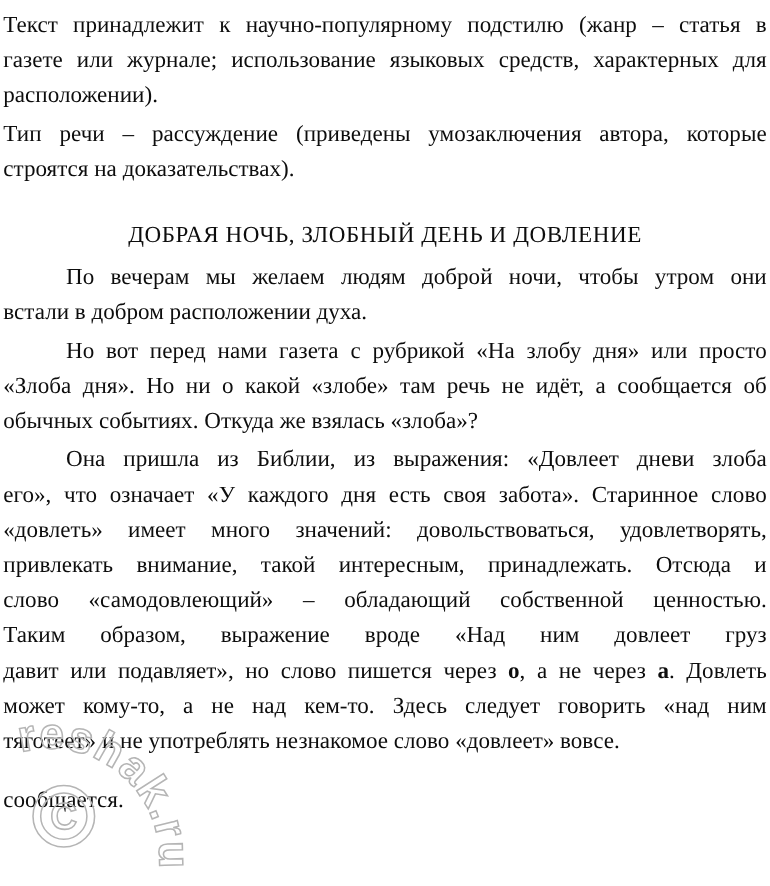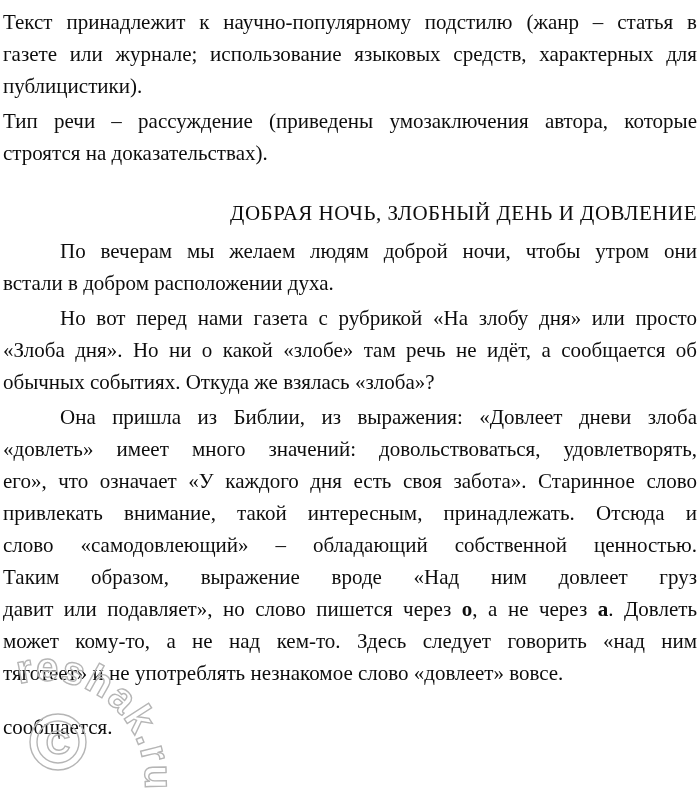--- a/index.html
+++ b/index.html
@@ -19,21 +19,21 @@
   .para { margin: 0 0 3px 0; }
   .para.gap-before { margin-top: 22px; }
   .line { text-align: left; }
   .line.just { text-align: justify; text-align-last: justify; }
   .line.first { text-indent: 57px; }
   .b { font-weight: bold; }
   .title {
     font-size: 21px;
     font-weight: normal;
     line-height: 32px;
-    text-align: right;
+    text-align: center;
     letter-spacing: 0.5px;
     margin: 28px 0 6px 0;
   }
   .watermark {
     position: absolute;
     left: 0; top: 0;
     width: 700px; height: 805px;
     pointer-events: none;
   }
   .wm-stroke {
@@ -55,21 +55,21 @@
 </style>
 </head>
 <body>
 
 <main class="page">
 
   <section>
       <div class="para">
         <div class="line just"><span>Текст принадлежит к научно-популярному подстилю (жанр – статья в</span></div>
         <div class="line just"><span>газете или журнале; использование языковых средств, характерных для</span></div>
-        <div class="line"><span>публицистики).</span></div>
+        <div class="line"><span>расположении).</span></div>
       </div>
       <div class="para">
         <div class="line just"><span>Тип речи – рассуждение (приведены умозаключения автора, которые</span></div>
         <div class="line"><span>строятся на доказательствах).</span></div>
       </div>
     </section>
 
   <h1 class="title">ДОБРАЯ НОЧЬ, ЗЛОБНЫЙ ДЕНЬ И ДОВЛЕНИЕ</h1>
 
   <section>
@@ -77,22 +77,22 @@
         <div class="line just first"><span>По вечерам мы желаем людям доброй ночи, чтобы утром они</span></div>
         <div class="line"><span>встали в добром расположении духа.</span></div>
       </div>
       <div class="para">
         <div class="line just first"><span>Но вот перед нами газета с рубрикой «На злобу дня» или просто</span></div>
         <div class="line just"><span>«Злоба дня». Но ни о какой «злобе» там речь не идёт, а сообщается об</span></div>
         <div class="line"><span>обычных событиях. Откуда же взялась «злоба»?</span></div>
       </div>
       <div class="para">
         <div class="line just first"><span>Она пришла из Библии, из выражения: «Довлеет дневи злоба</span></div>
+        <div class="line just"><span>его», что означает «У каждого дня есть своя забота». Старинное слово</span></div>
         <div class="line just"><span>«довлеть» имеет много значений: довольствоваться, удовлетворять,</span></div>
-        <div class="line just"><span>его», что означает «У каждого дня есть своя забота». Старинное слово</span></div>
         <div class="line just"><span>привлекать внимание, такой интересным, принадлежать. Отсюда и</span></div>
         <div class="line just"><span>слово «самодовлеющий» – обладающий собственной ценностью.</span></div>
         <div class="line just"><span>Таким образом, выражение вроде «Над ним довлеет груз</span></div>
         <div class="line just"><span>давит или подавляет», но слово пишется через </span><span class="b">о</span><span>, а не через </span><span class="b">а</span><span>. Довлеть</span></div>
         <div class="line just"><span>может кому-то, а не над кем-то. Здесь следует говорить «над ним</span></div>
         <div class="line"><span>тяготеет» и не употреблять незнакомое слово «довлеет» вовсе.</span></div>
       </div>
       <div class="para gap-before">
         <div class="line"><span>сообщается.</span></div>
       </div>

